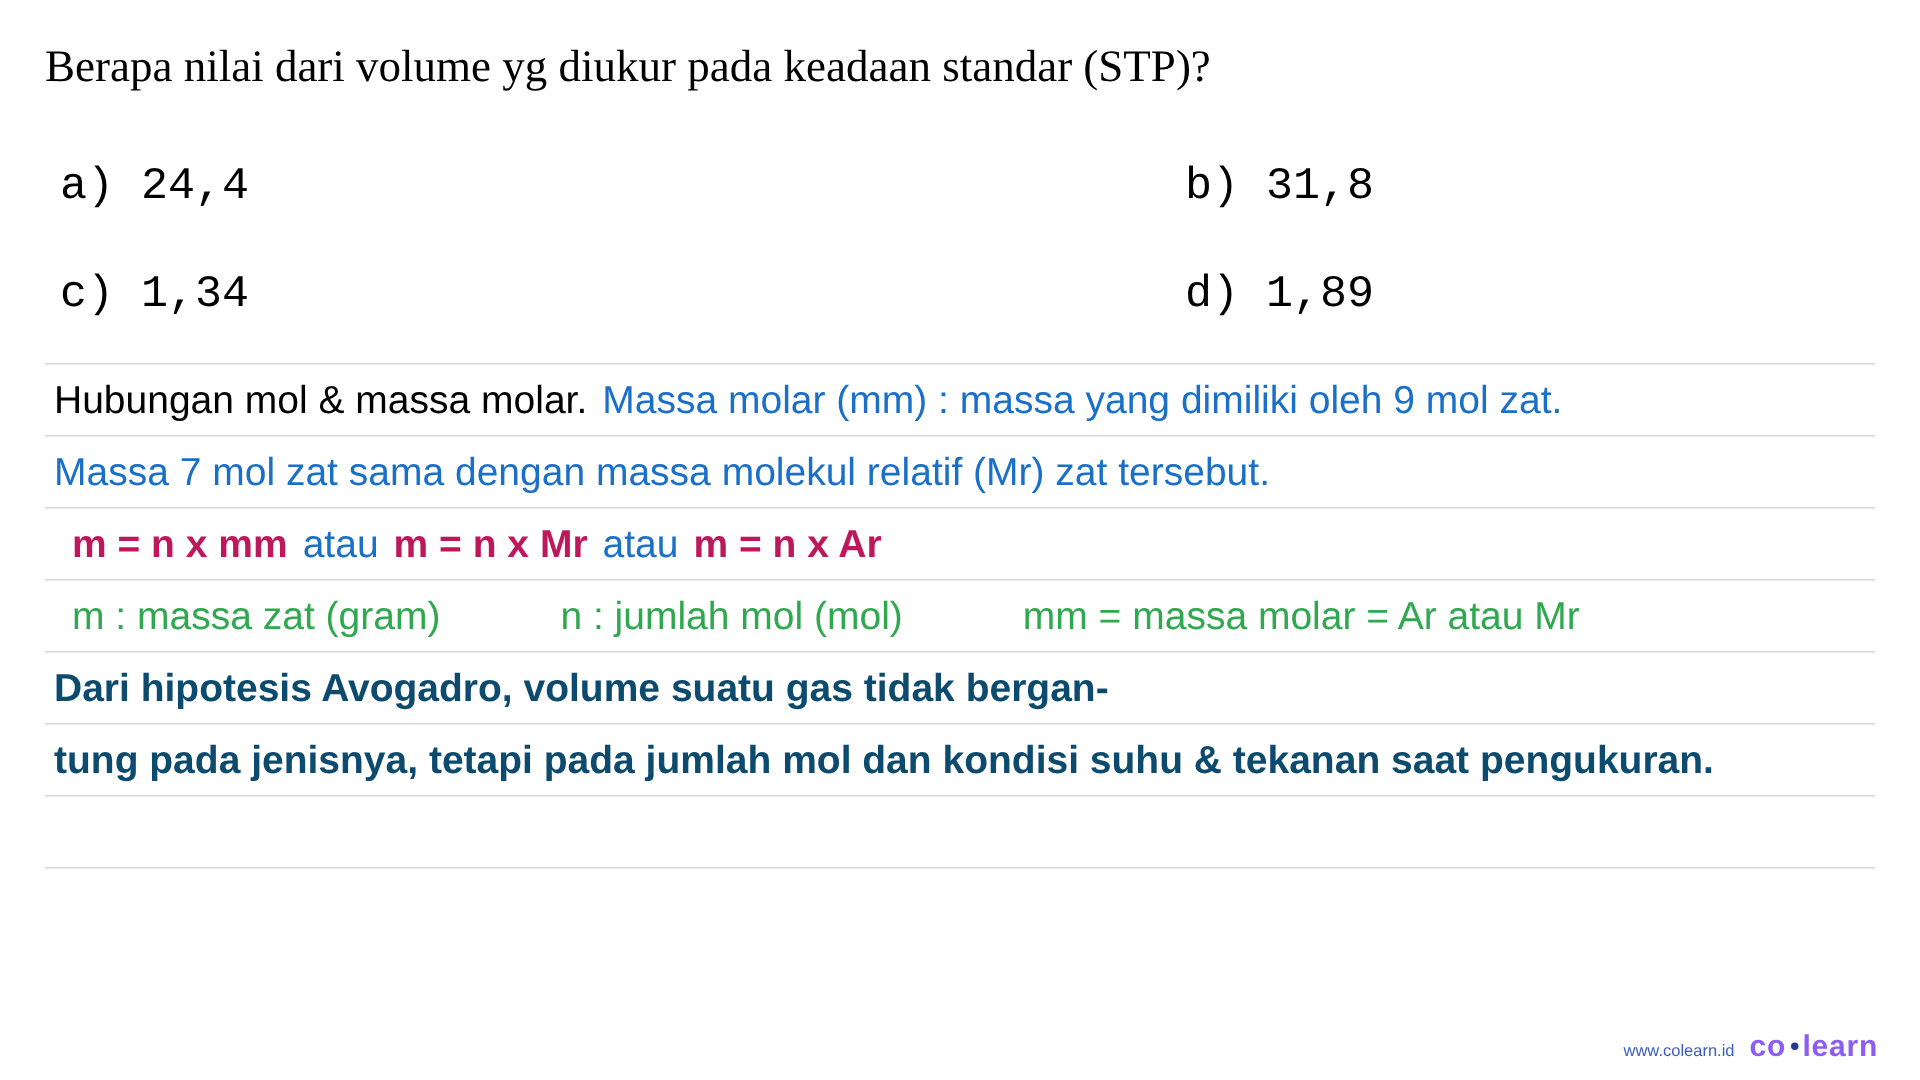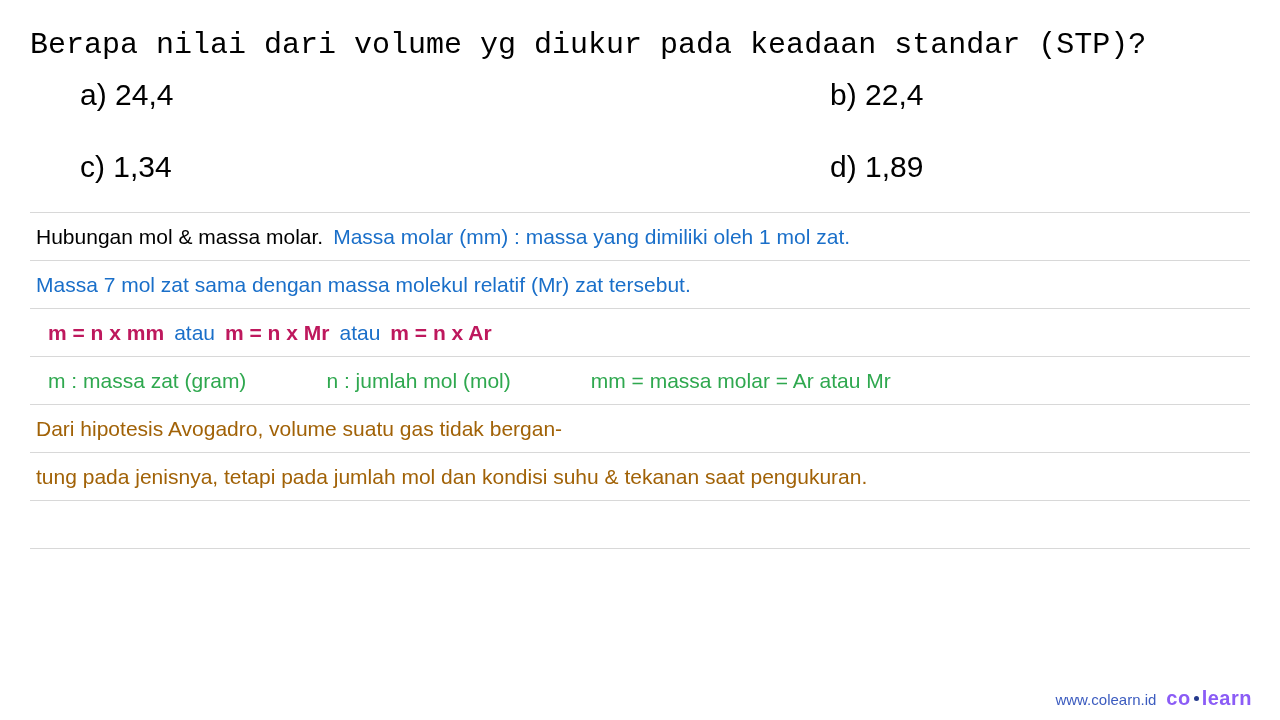--- a/index.html
+++ b/index.html
@@ -12,72 +12,71 @@
       height: 720px;
       background: #ffffff;
       font-family: "Comic Sans MS", "Segoe Script", cursive, sans-serif;
       position: relative;
       padding: 28px 30px 0 30px;
     }
     .question {
       font-size: 30px;
       color: #000;
       font-weight: 500;
-      margin-bottom: 16px;
-      font-family: Liberation Mono, monospace;
+      margin-bottom: 46px;
+      font-family: Liberation Serif, serif;
     }
     .options {
       display: grid;
       grid-template-columns: 1fr 1fr;
       column-gap: 30px;
       row-gap: 38px;
       margin-bottom: 28px;
       padding-left: 10px;
     }
     .option {
       font-size: 30px;
       color: #000;
-      font-family: Liberation Sans, sans-serif;
-      margin-left: 40px;
+      font-family: Liberation Mono, monospace;
     }
     .option-right {
       padding-left: 130px;
     }
     .ruled {
       border-top: 1px solid #d8d8d8;
     }
     .line {
       border-bottom: 1px solid #d8d8d8;
       min-height: 48px;
       display: flex;
       align-items: center;
       padding: 2px 6px;
-      font-size: 21px;
+      font-size: 26px;
       line-height: 1.4;
       white-space: nowrap;
     }
     .c-black { color: #000; }
     .c-blue  { color: #1a6fc9; }
     .c-pink  { color: #be185d; font-weight: 600; }
     .c-green { color: #2fa84f; }
-    .c-orange{ color: #a16207; }
+    .c-orange{ color: #0c4a6e; font-weight: bold; }
     .seg { margin-right: 10px; }
     .gap-md { margin-right: 80px; }
     .footer {
       position: absolute;
       right: 28px;
       bottom: 10px;
       display: flex;
       align-items: baseline;
       gap: 10px;
       font-family: Arial, sans-serif;
     }
     .footer .url {
       color: #3b5bbf;
-      font-size: 15px;
+      font-size: 11px;
     }
     .footer .brand {
       color: #8b5cf6;
       font-size: 20px;
       font-weight: 600;
       letter-spacing: 0.5px;
     }
     .footer .dot {
       display: inline-block;
       width: 5px;
@@ -88,29 +87,29 @@
       margin: 0 3px 3px 3px;
     }
   </style>
 </head>
 <body>
 
 <div class="question">Berapa nilai dari volume yg diukur pada keadaan standar (STP)?</div>
 
 <div class="options">
   <div class="option">a)  24,4</div>
-  <div class="option option-right">b)  22,4</div>
+  <div class="option option-right">b)  31,8</div>
   <div class="option">c)  1,34</div>
   <div class="option option-right">d)  1,89</div>
 </div>
 
 <div class="ruled">
   <div class="line">
     <span class="c-black seg">Hubungan mol &amp; massa molar.  </span>
-    <span class="c-blue">Massa molar (mm) : massa yang dimiliki oleh 1 mol zat.</span>
+    <span class="c-blue">Massa molar (mm) : massa yang dimiliki oleh 9 mol zat.</span>
   </div>
   <div class="line">
     <span class="c-blue">Massa 7 mol zat sama dengan massa molekul relatif (Mr) zat tersebut.</span>
   </div>
   <div class="line" style="padding-left:18px;">
     <span class="c-pink seg">m = n x mm</span>
     <span class="c-blue seg">atau</span>
     <span class="c-pink seg">m = n x Mr</span>
     <span class="c-blue seg">atau</span>
     <span class="c-pink">m = n x Ar</span>

